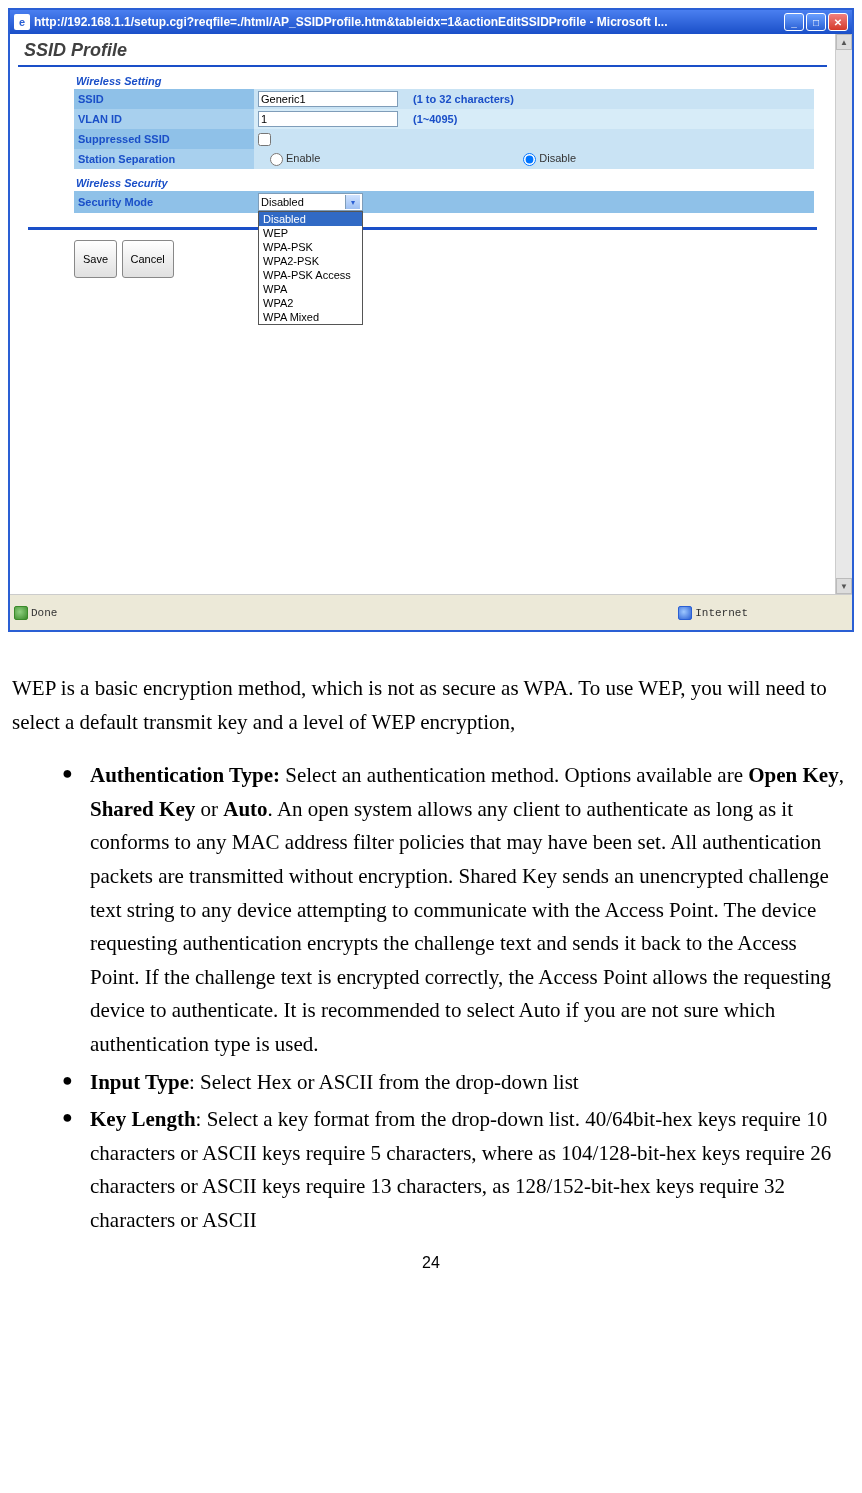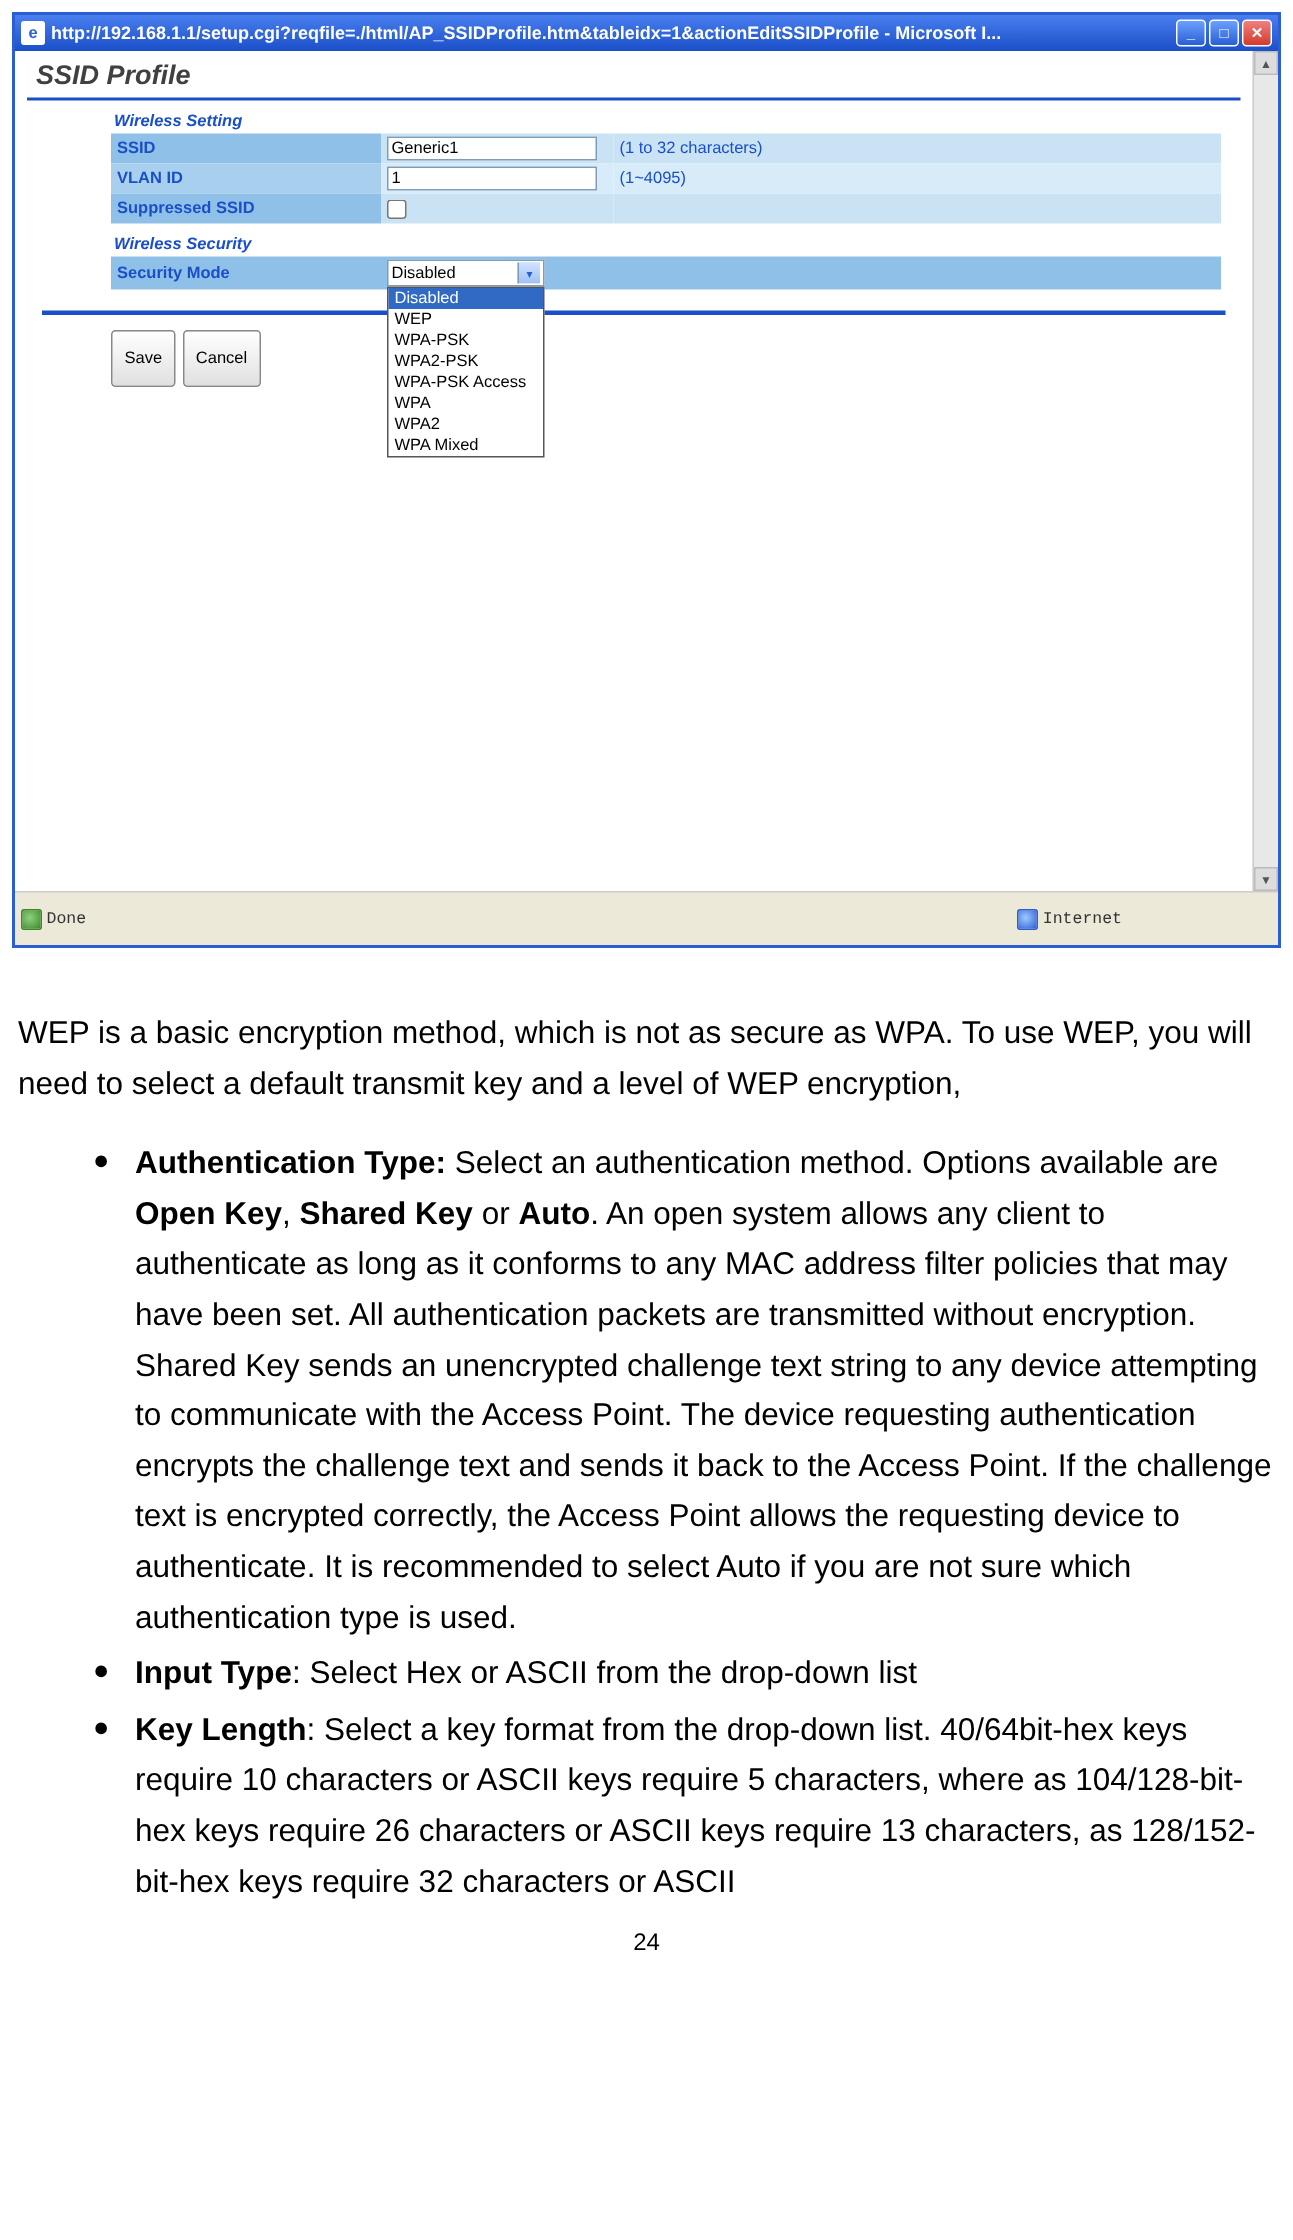--- a/index.html
+++ b/index.html
@@ -16,41 +16,41 @@
   .scrollbar { position:absolute; right:0; top:0; bottom:0; width:17px; background:#e8e8e8; border-left:1px solid #ccc; }
   .scrollbar .arrow { height:16px; background:#ddd; border:1px solid #bbb; display:flex; align-items:center; justify-content:center; font-size:8px; color:#555; }
   .scrollbar .track { position:absolute; top:17px; bottom:17px; left:0; right:0; }
   .scrollbar .arrow.down { position:absolute; bottom:0; left:0; right:0; }
   .page-title { color:#404040; font-size:18px; font-weight:bold; font-style:italic; padding:2px 2px 4px 6px; border-bottom:2px solid #1a4fc8; font-family:"Arial",sans-serif; }
   .section-h { color:#1a4fc8; font-size:11px; font-weight:bold; font-style:italic; margin:8px 0 2px 58px; }
   .grid { margin-left:56px; margin-right:0; border-collapse:collapse; width:740px; font-size:11px; }
   .grid td { padding:2px 4px; height:20px; vertical-align:middle; }
   .grid .label { background:#8fc1e8; color:#1a4fc8; font-weight:bold; width:180px; }
   .grid .field { background:#c9e3f4; width:155px; }
-  .grid .hint { background:#c9e3f4; color:#1a4fc8; font-weight:normal; }
+  .grid .hint { background:#c9e3f4; color:#1a4fc8; font-weight:bold; }
   .grid tr:nth-child(even) .label { background:#a8d0ee; }
   .grid tr:nth-child(even) .field, .grid tr:nth-child(even) .hint { background:#d7ecf8; }
   .grid input[type=text] { width:140px; font-size:11px; padding:1px 2px; border:1px solid #7f9db9; }
   .grid input[type=checkbox], .grid input[type=radio] { vertical-align:middle; margin-right:3px; }
   .rule { margin:14px 10px 10px 10px; border:0; border-top:3px solid #1a4fc8; }
   .btns { margin-left:56px; margin-top:8px; }
   .btns button { font-size:11px; padding:12px 8px; background:linear-gradient(to bottom,#fff,#e0e0e0); border:1px solid #888; border-radius:3px; cursor:pointer; }
   .select-box { position:relative; display:inline-block; }
   .select-box .collapsed { width:105px; height:18px; border:1px solid #7f9db9; background:#fff; font-size:11px; padding:1px 2px; display:flex; align-items:center; justify-content:space-between; cursor:pointer;}
   .select-box .collapsed .sd-arrow { width:15px; height:14px; background:linear-gradient(to bottom,#cfe3ff,#9ec0f2); border-left:1px solid #7f9db9; display:flex; align-items:center; justify-content:center; font-size:8px; color:#2a5fd4;}
   .select-box .dropdown { position:absolute; left:0; top:18px; width:105px; border:1px solid #555; background:#fff; z-index:10; }
   .select-box .dropdown .opt { font-size:11px; padding:1px 4px; cursor:pointer; white-space:nowrap;}
   .select-box .dropdown .opt.sel { background:#316ac5; color:#fff; }
   .statusbar { height:36px; background:#ece9d8; border-top:1px solid #ccc; display:flex; align-items:center; font-size:11px; color:#333; padding:0 4px; justify-content:space-between;font-family:Liberation Mono, monospace;}
   .statusbar .sleft { display:flex; align-items:center; gap:3px; }
   .statusbar .sright { display:flex; align-items:center; gap:3px; margin-right:100px;}
   .statusbar .icon { width:14px; height:14px; display:inline-block; border-radius:2px; }
   .sdoc-icon { background:radial-gradient(circle at 40% 40%, #8fd080, #3a8a2a); border:1px solid #3a8a2a; }
   .snet-icon { background:radial-gradient(circle at 40% 40%, #9ec8ff, #2a5fd4); border:1px solid #2a5fd4; border-radius:50%; }
-  .doc-text { font-family: Liberation Sans, sans-serif; font-size:21px; line-height:1.6; padding: 12px 12px 0 12px; color:#000; }
+  .doc-text { font-family: Liberation Serif, serif; font-size:21px; line-height:1.6; padding: 12px 12px 0 12px; color:#000; }
   .doc-text p { margin: 20px 0; }
   .doc-text ul { list-style:none; padding-left:50px; margin:0;}
   .doc-text li { position:relative; margin-bottom:4px; padding-left:28px;}
   .doc-text li::before { content:"●"; position:absolute; left:0; top:0; font-size:18px;}
   .doc-text b { font-weight:bold; }
   .pagenum { text-align:center; font-size:16px; margin:16px 0 8px 0; }
   .radio-field { background:#c9e3f4; }
   .radio-field label { margin-right: 80px; color:#333; font-size:11px; font-weight:normal;}
 </style>
 </head>
@@ -87,20 +87,27 @@
             <input type="text" value="1" style="">
           </td>
           <td class="hint">(1~4095)</td>
         </tr>
         <tr>
           <td class="label">Suppressed SSID</td>
           <td class="field">
             <input type="checkbox" style="">
           </td>
           <td class="hint"></td>
+        </tr>
+        <tr>
+          <td class="label">Station Separation</td>
+          <td class="radio-field" colspan="2" style="padding-left:16px;">
+            <label><input type="radio" name="ss" style=""><span>Enable</span></label>
+            <label style="margin-left:120px;"><input type="radio" name="ss" checked="" style=""><span>Disable</span></label>
+          </td>
         </tr>
       </tbody>
         </table>
 
       <div class="section-h">Wireless Security</div>
       <table class="grid">
         <tbody>
             <tr>
           <td class="label">Security Mode</td>
           <td class="field" colspan="2" style="background:#8fc1e8;">

